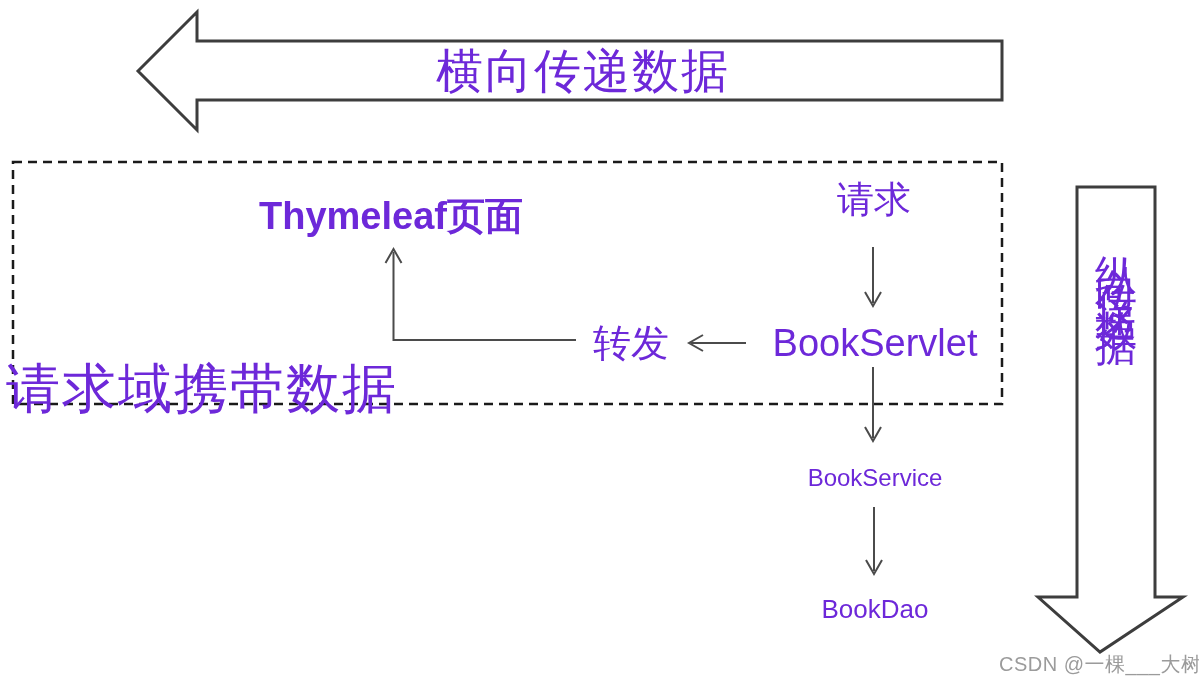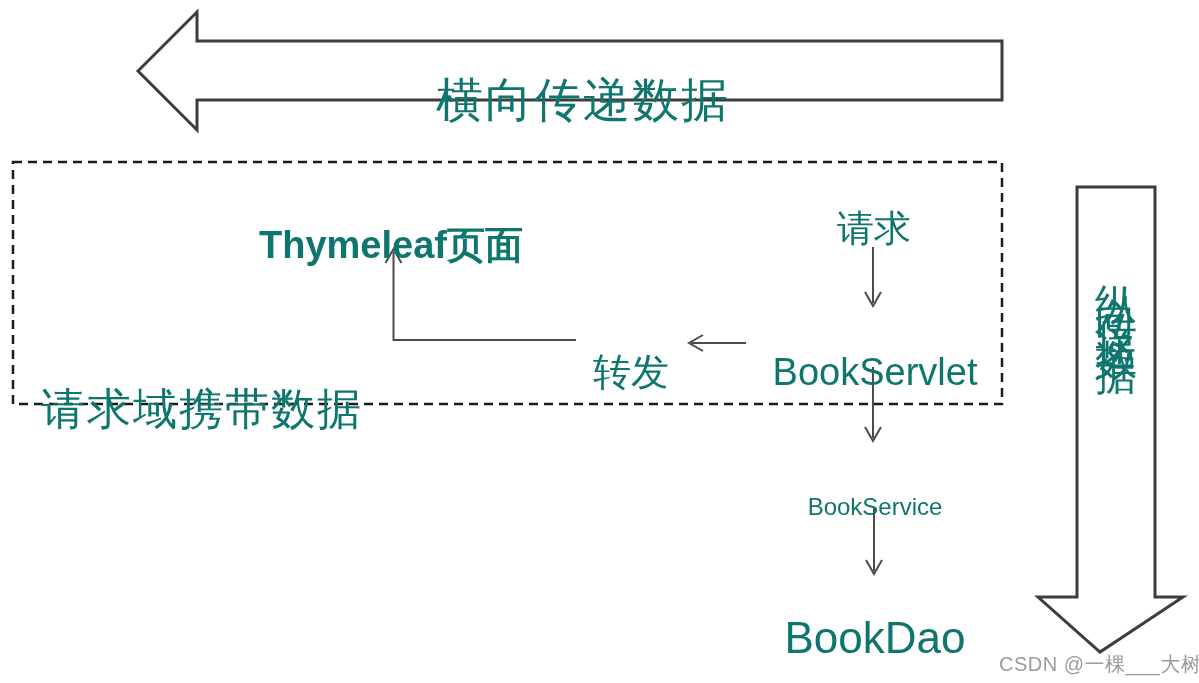--- a/index.html
+++ b/index.html
@@ -18,25 +18,24 @@
   .shapes {
     position: absolute;
     left: 0; top: 0;
     width: 1199px;
     height: 683px;
     z-index: 1;
   }
   .lbl {
     position: absolute;
     z-index: 2;
-    color: #0f766e;
+    color: #6d28d9;
     white-space: nowrap;
     line-height: 1;
     transform: translate(-50%, -50%);
-    margin-top: 29px;
   }
   .lbl-banner {      
     left: 583px; top: 70px;
     font-size: 47px;
     letter-spacing: 2px;
   }
   .lbl-thymeleaf {
     left: 391px; top: 216px;
     font-size: 38px;
     font-weight: 700;
@@ -48,32 +47,32 @@
   .lbl-forward {
     left: 631px; top: 343px;
     font-size: 38px;
   }
   .lbl-servlet {
     left: 875px; top: 343px;
     font-size: 38px;
     font-weight: 400;
   }
   .lbl-scope-caption {  
-    left: 202px; top: 380px;
-    font-size: 44px;
+    left: 202px; top: 388px;
+    font-size: 54px;
     letter-spacing: 2px;
   }
   .lbl-service {
     left: 875px; top: 478px;
     font-size: 24px;
     font-weight: 400;
   }
   .lbl-dao {
     left: 875px; top: 609px;
-    font-size: 44px;
+    font-size: 26px;
     font-weight: 500;
   }
   .lbl-vertical {     
     left: 1116px; top: 222px;
     transform: translateX(-50%);
     writing-mode: vertical-rl;
     text-orientation: upright;
     font-size: 42px;
     letter-spacing: 14px;
   }

